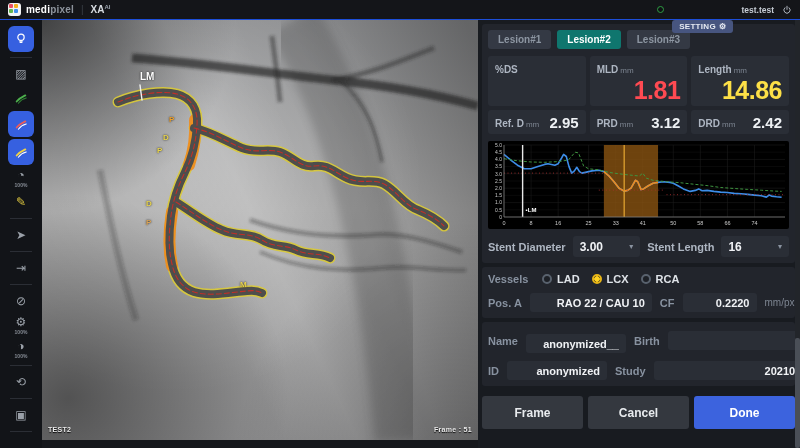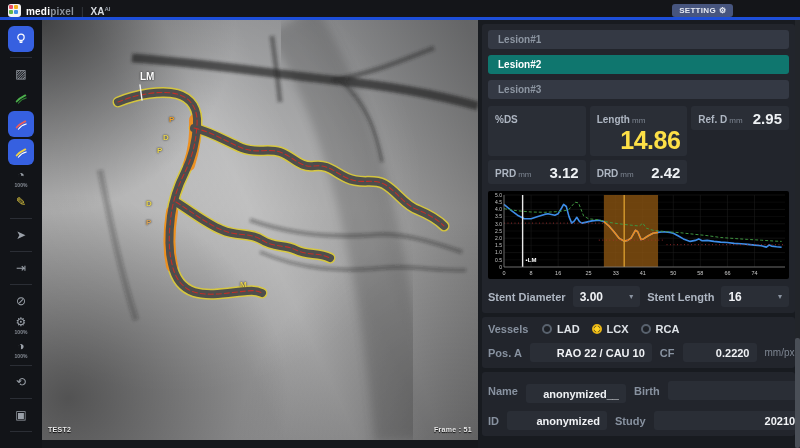--- a/index.html
+++ b/index.html
@@ -1,18 +1,18 @@
 <!DOCTYPE html>
 <html><head>
 <meta charset="utf-8">
 <style>
   html,body{margin:0;padding:0;}
   body{width:800px;height:448px;background:#16181c;font-family:"Liberation Sans",sans-serif;overflow:hidden;position:relative;-webkit-font-smoothing:antialiased;}
   
-  .topbar{position:absolute;left:0;top:0;width:800px;height:20px;background:#141519;display:flex;align-items:flex-end;padding:0 8px;box-sizing:border-box;border-bottom:3px solid #1d4ed8;z-index:5;}
+  .topbar{position:absolute;left:0;top:0;width:800px;height:20px;background:#141519;display:flex;align-items:center;padding:0 8px;box-sizing:border-box;border-bottom:1px solid #1d4ed8;z-index:5;}
   .logo-mark{width:11px;height:11px;border-radius:3px;background:#f4f4f4;display:grid;grid-template-columns:4px 4px;grid-template-rows:4px 4px;gap:1px;padding:1px;box-sizing:content-box;margin-right:5px;}
   .logo-mark i{border-radius:1px;}
   .brand{font-size:10px;color:#fff;font-weight:bold;letter-spacing:.2px;}
   .brand .lt{color:#8d939c;font-weight:bold;}
   .tb-sep{color:#3a3f47;margin:0 7px;font-size:10px;}
   .product{font-size:10px;color:#d7dbe0;font-weight:bold;}
   .product sup{font-size:6px;color:#9aa1ab;}
   .tb-right{margin-left:auto;display:flex;align-items:center;gap:8px;}
   .status-dot{width:7px;height:7px;border-radius:50%;border:1.5px solid #2f9e44;background:#0f1114;box-sizing:border-box;}
   .setting-btn{background:#47557f;color:#e6eaf2;font-size:8px;font-weight:bold;border:none;border-radius:3px;height:13px;padding:0 7px;display:flex;align-items:center;gap:3px;letter-spacing:.3px;cursor:pointer;margin-top:33px;}
@@ -42,21 +42,21 @@
   .film-tag{position:absolute;font-size:7px;font-weight:bold;color:#e9e9e9;text-shadow:0 1px 1px #000;letter-spacing:.3px;}
   
   .rpanel{position:absolute;left:478px;top:20px;width:317px;height:428px;background:#181b20;box-sizing:border-box;padding:0 0 0 4px;}
   .scrollbar{position:absolute;right:0;top:20px;width:5px;height:428px;background:#22252a;}
   .scrollbar .thumb{position:absolute;left:0;width:5px;top:318px;height:110px;background:#4a4f57;border-radius:2px;}
   .tabs{display:flex;gap:3px;height:24px;}
   .tab{flex:1;position:relative;background:#262a32;color:#79828e;font-size:11px;font-weight:bold;display:flex;align-items:center;justify-content:center;cursor:pointer;box-sizing:border-box;}
   .tab.active{background:#1c1f26;color:#ffffff;border-top:3px solid #3a66e0;}
   .tab .dot{position:absolute;top:3px;right:5px;width:3px;height:3px;border-radius:50%;background:#2ecc71;}
   .section{background:#22252c;border-radius:3px;margin-top:4px;padding:6px;}
-  .chips{display:flex;gap:6px;flex-direction:column;}
+  .chips{display:flex;gap:6px;}
   .chip{background:#343944;color:#8d96a2;font-size:10px;font-weight:bold;padding:4px 10px;border-radius:3px;cursor:pointer;}
   .chip.active{background:#0f766e;color:#fff;}
   .mgrid{display:grid;grid-template-columns:repeat(3,1fr);gap:4px;margin-top:7px;}
   .mbox{background:#2a2e36;border-radius:3px;padding:3px 7px;box-sizing:border-box;}
   .mbox .mlab{font-size:10px;font-weight:bold;color:#aeb6c2;}
   .mbox .munit{font-size:8px;color:#7d8591;font-weight:normal;margin-left:2px;}
   .mbox.big{height:50px;}
   .mbox.big .mval{font-size:25px;font-weight:bold;text-align:right;line-height:1.05;letter-spacing:-.5px;}
   .mbox.small{height:24px;display:flex;align-items:center;justify-content:space-between;}
   .mbox.small .mval{font-size:15px;font-weight:bold;color:#eef1f4;}
@@ -249,20 +249,24 @@
   <div class="section">
     <div class="chips">
       <div class="chip">Lesion#1</div>
       <div class="chip active">Lesion#2</div>
       <div class="chip">Lesion#3</div>
     </div>
 
     <div class="mgrid">
       <div class="mbox big">
         <div><span class="mlab">%DS</span><span class="munit"></span></div>
+      </div>
+      <div class="mbox big">
+        <div><span class="mlab">MLD</span><span class="munit">mm</span></div>
+        <div class="mval" style="color: rgb(255, 74, 82);">1.81</div>
       </div>
       <div class="mbox big">
         <div><span class="mlab">Length</span><span class="munit">mm</span></div>
         <div class="mval" style="color: #fde047;">14.86</div>
       </div>
       <div class="mbox small">
         <div><span class="mlab">Ref. D</span><span class="munit">mm</span></div>
         <div class="mval" style="color: rgb(238, 241, 244);">2.95</div>
       </div>
       <div class="mbox small">
@@ -382,17 +386,22 @@
       <input class="field" style="flex: 1 1 0%;" value="0101">
     </div>
     <div class="frow mt8">
       <span class="flab" style="width:32px">ID</span>
       <input class="field" style="width: 100px;" value="anonymized">
       <span class="flab" style="width:34px">Study</span>
       <input class="field" style="flex: 1 1 0%;" value="20210319">
     </div>
   </div>
 
+  <div class="actions">
+    <button class="abtn">Frame</button>
+    <button class="abtn">Cancel</button>
+    <button class="abtn primary">Done</button>
+  </div>
 </div>
 
 <div class="scrollbar">
     <div class="thumb"></div>
   </div>
 
 </body></html>

